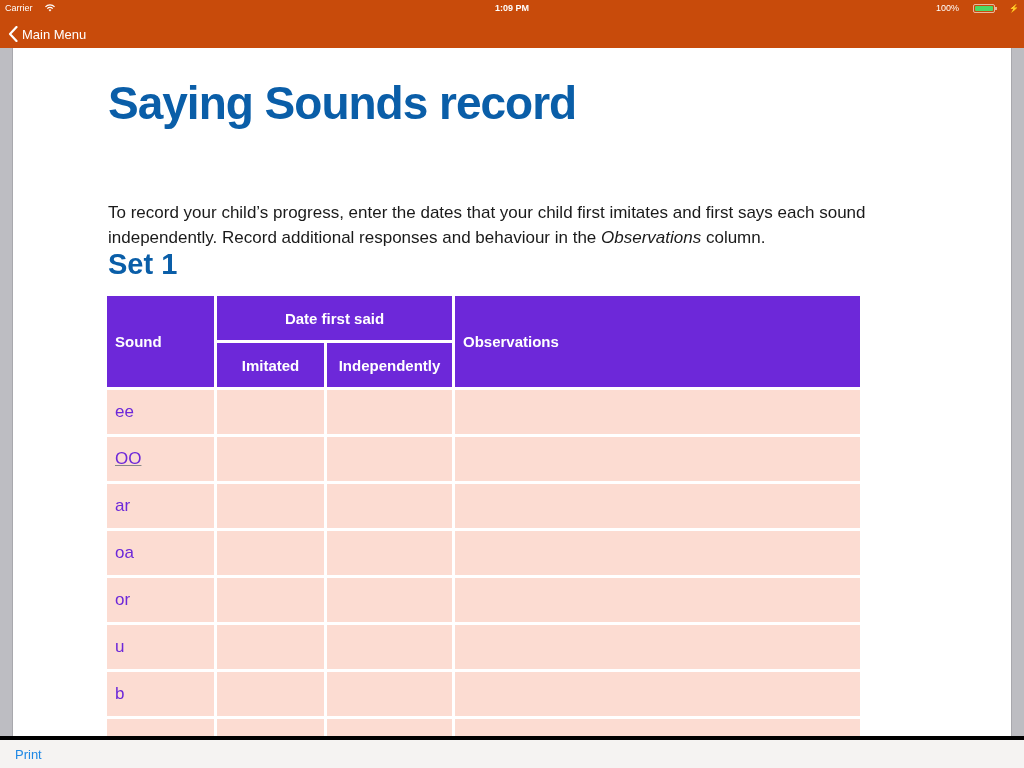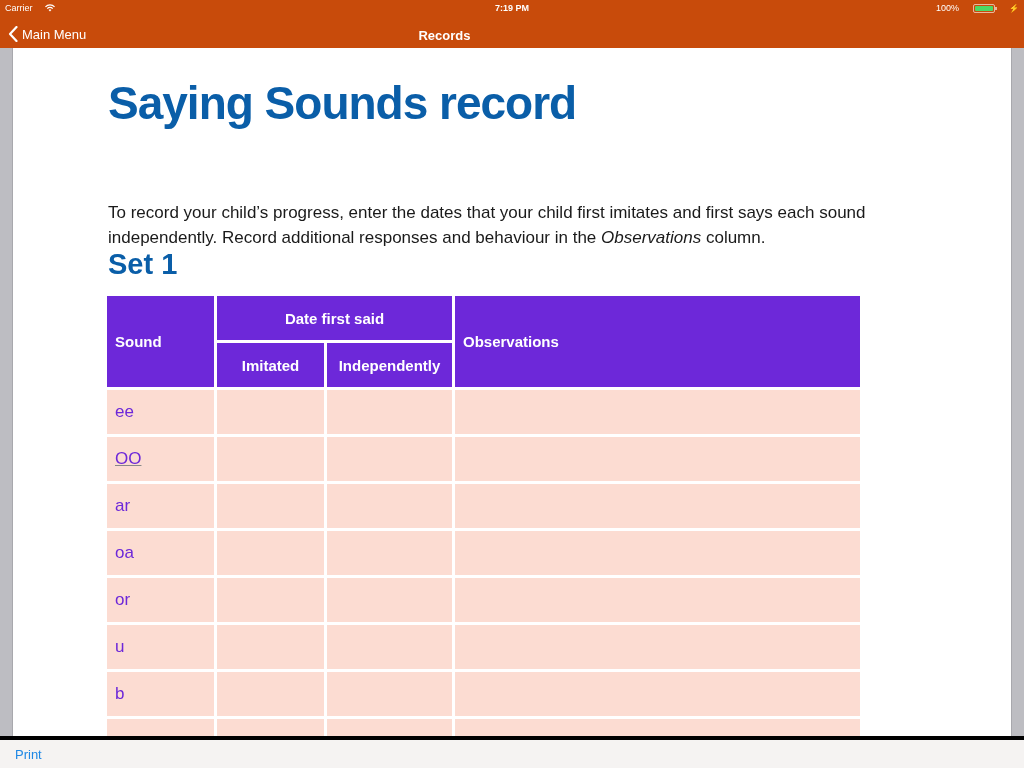--- a/index.html
+++ b/index.html
@@ -85,37 +85,36 @@
 <div class="topbar">
   <div class="status">
     <div class="carrier">
       <span>Carrier</span>
       <svg width="10" height="8" viewBox="0 0 10 8">
         <path d="M5 7.5 L3.6 6 A2 2 0 0 1 6.4 6 Z" fill="#fff"></path>
         <path d="M1.8 4.2 A4.5 4.5 0 0 1 8.2 4.2 L7.3 5.1 A3.2 3.2 0 0 0 2.7 5.1 Z" fill="#fff"></path>
         <path d="M0 2.4 A7 7 0 0 1 10 2.4 L9.1 3.3 A5.7 5.7 0 0 0 0.9 3.3 Z" fill="#fff"></path>
       </svg>
     </div>
-    <div class="time">7:19 PM</div>
+    <div class="time">1:09 PM</div>
     <div class="battery-wrap">
       <span>100%</span>
       <div class="battery">
           <div class="fill"></div>
         </div>
       <span class="bolt">⚡</span>
     </div>
   </div>
   <div class="navbar">
     <div class="back-btn">
       <svg viewBox="0 0 10 16">
         <path d="M8.5 1 L2 8 L8.5 15" stroke="#fff" stroke-width="2.2" fill="none" stroke-linecap="round" stroke-linejoin="round"></path>
       </svg>
       <span>Main Menu</span>
     </div>
-    <div class="nav-title">Records</div>
   </div>
 </div>
 
 <div class="page">
   <div class="content">
     <h1 class="title">Saying Sounds record</h1>
     <p class="intro"><span>To record your child’s progress, enter the dates that your child first imitates and first says each sound independently. Record additional responses and behaviour in the </span><em>Observations</em><span> column.</span></p>
     <h2 class="set-title">Set 1</h2>
 
     <table class="record">

